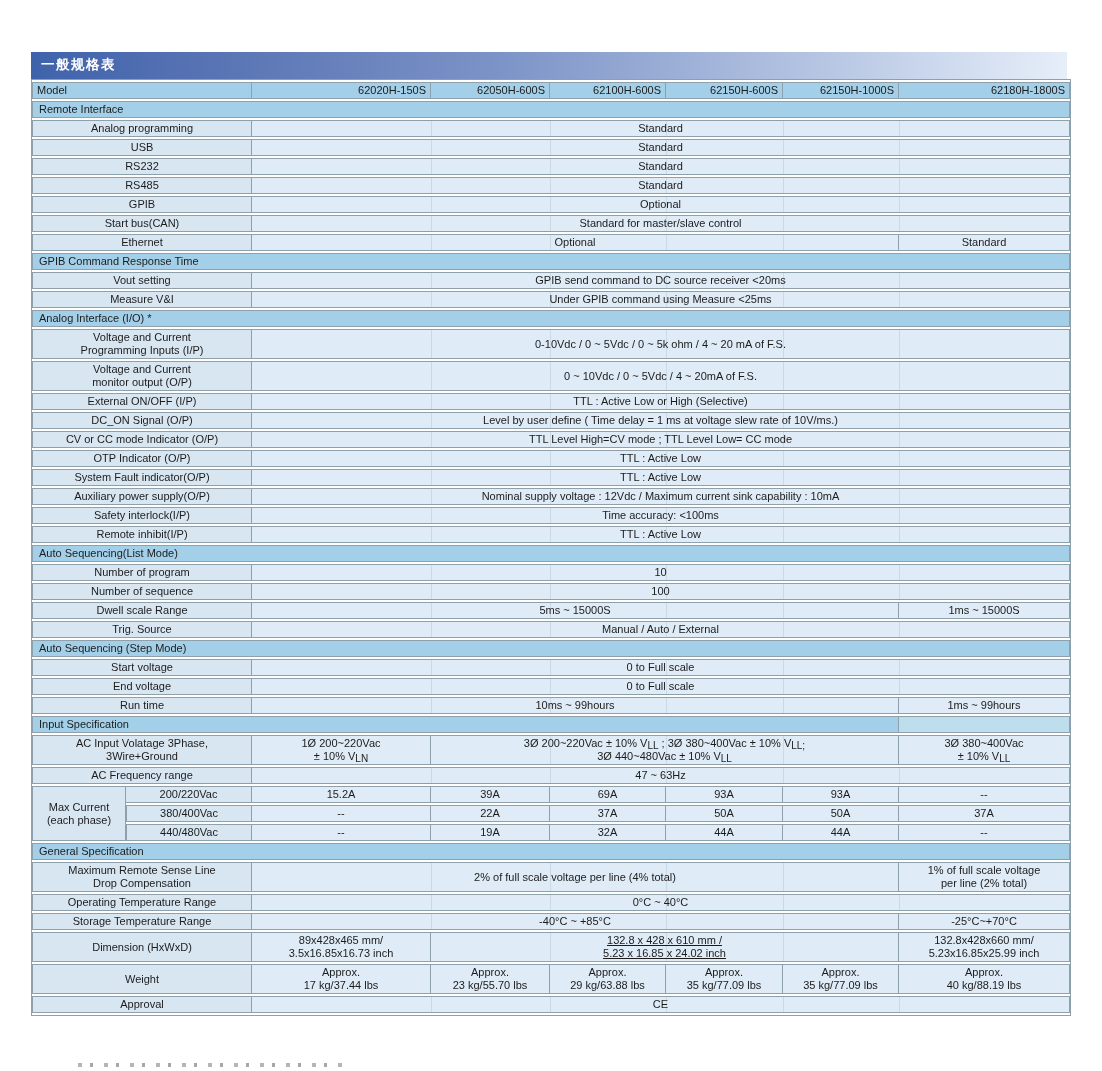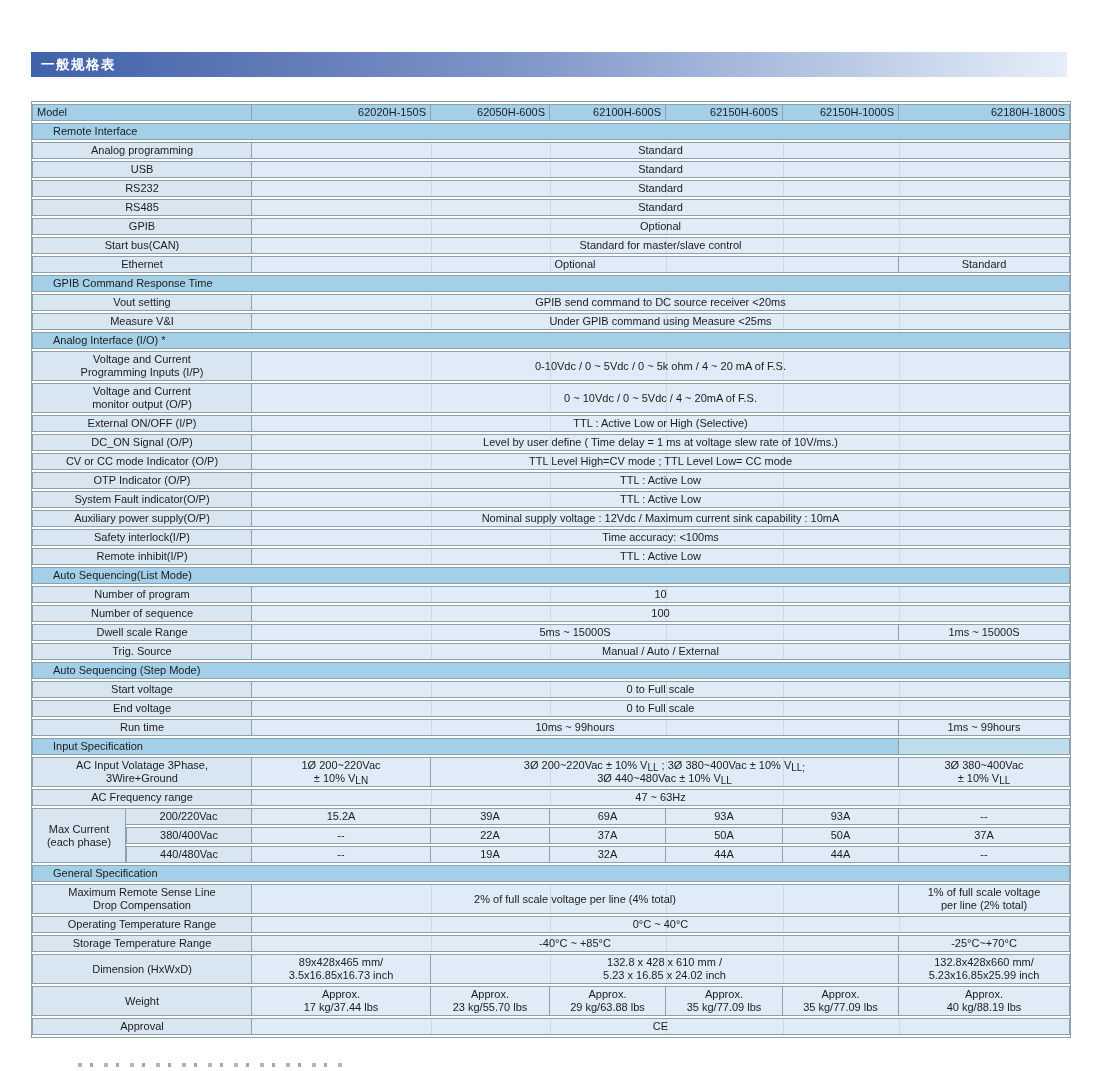--- a/index.html
+++ b/index.html
@@ -2,42 +2,42 @@
 <html style="--title_g1: #3f63ab; --title_g2: #e6eef9; --title_text: #ffffff; --header_bg: #a3d0e8; --section_bg: #a3d0e8; --section_bg_light: #bedeee; --label_bg: #d8e6f2; --value_bg: #dfebf6; --border: #8fa0ad; --faint: #c9d9e6; --text: #1c1c1c;"><head>
 <meta charset="utf-8">
 <style>
   html,body{margin:0;padding:0;}
   body{
     width:1102px;height:1071px;background:#ffffff;position:relative;overflow:hidden;
     font-family:"Liberation Sans", sans-serif;color:var(--text,#1c1c1c);
     -webkit-font-smoothing:antialiased;
   }
   .title-bar{
-    position:absolute;left:31px;top:52px;width:1036px;height:25px;box-sizing:border-box;
+    position:absolute;left:31px;top:52px;width:1036px;height:35px;box-sizing:border-box;
     background:linear-gradient(90deg,var(--title_g1) 0%,#5974b4 18%,#7c93c7 45%,#b9c8e4 78%,var(--title_g2) 100%);
     color:var(--title_text);font-size:13.5px;font-weight:bold;line-height:25px;
     padding-left:10px;letter-spacing:1.5px;
   }
   table.spec-table{
-    position:absolute;left:31px;top:101px;width:1040px;box-sizing:border-box;
+    position:absolute;left:31px;top:79px;width:1040px;box-sizing:border-box;
     table-layout:fixed;border-collapse:separate;border-spacing:0 2px;
     border:1px solid var(--border);background:#ffffff;
     font-size:11px;
   }
   td{
     box-sizing:border-box;border:1px solid var(--border);border-left:none;
     padding:1px 4px;height:17px;line-height:13px;vertical-align:middle;overflow:hidden;
     white-space:nowrap;
   }
   td:first-child{border-left:1px solid var(--border);}
   td.lab{background:var(--label_bg);text-align:center;}
   td.val{background:var(--value_bg);text-align:center;}
   td.hdr{background:var(--header_bg);text-align:right;}
   td.hdr.lab{background:var(--header_bg);text-align:left;}
-  td.sec{background:var(--section_bg);text-align:left;padding-left:20px;margin-top:48px;}
+  td.sec{background:var(--section_bg);text-align:left;padding-left:6px;margin-top:48px;}
   td.sec.light{background:var(--section_bg_light);}
   sub{font-size:10px;line-height:0;vertical-align:-2px;letter-spacing:0;}
   .clipped-footnote{
     position:absolute;left:78px;top:1063px;width:265px;height:4px;opacity:.75;
     background:repeating-linear-gradient(90deg,#9d9d9d 0 4px,transparent 4px 12px,#8a8a8a 12px 15px,transparent 15px 26px);
   }
 </style>
 </head>
 <body>
 
@@ -243,21 +243,21 @@
         <td class="val" colspan="6" style="background-image: linear-gradient(var(--faint),var(--faint)),linear-gradient(var(--faint),var(--faint)),linear-gradient(var(--faint),var(--faint)),linear-gradient(var(--faint),var(--faint)),linear-gradient(var(--faint),var(--faint)); background-position: 179px 0px, 298px 0px, 414px 0px, 531px 0px, 647px 0px; background-size: 1px 100%; background-repeat: no-repeat; background-origin: border-box;">0°C ~ 40°C</td>
       </tr>
       <tr>
         <td class="lab" colspan="2">Storage Temperature Range</td>
         <td class="val" colspan="5" style="background-image: linear-gradient(var(--faint),var(--faint)),linear-gradient(var(--faint),var(--faint)),linear-gradient(var(--faint),var(--faint)),linear-gradient(var(--faint),var(--faint)); background-position: 179px 0px, 298px 0px, 414px 0px, 531px 0px; background-size: 1px 100%; background-repeat: no-repeat; background-origin: border-box;">-40°C ~ +85°C</td>
         <td class="val">-25°C~+70°C</td>
       </tr>
       <tr>
         <td class="lab" colspan="2">Dimension (HxWxD)</td>
         <td class="val">89x428x465 mm/<br>3.5x16.85x16.73 inch</td>
-        <td class="val" colspan="4" style="background-image: linear-gradient(var(--faint),var(--faint)),linear-gradient(var(--faint),var(--faint)),linear-gradient(var(--faint),var(--faint)); background-position: 119px 0px, 235px 0px, 352px 0px; background-size: 1px 100%; background-repeat: no-repeat; background-origin: border-box;">132.8 x 428 x 610 mm /<br>5.23 x 16.85 x 24.02 inch</td>
+        <td class="val" colspan="4" style="background-image: linear-gradient(var(--faint),var(--faint)),linear-gradient(var(--faint),var(--faint)),linear-gradient(var(--faint),var(--faint)); background-position: 119px 0px, 235px 0px, 352px 0px; background-size: 1px 100%; background-repeat: no-repeat; background-origin: border-box; text-decoration: underline;">132.8 x 428 x 610 mm /<br>5.23 x 16.85 x 24.02 inch</td>
         <td class="val">132.8x428x660 mm/<br>5.23x16.85x25.99 inch</td>
       </tr>
       <tr>
         <td class="lab" colspan="2">Weight</td>
         <td class="val">Approx.<br>17 kg/37.44 lbs</td>
         <td class="val">Approx.<br>23 kg/55.70 lbs</td>
         <td class="val">Approx.<br>29 kg/63.88 lbs</td>
         <td class="val">Approx.<br>35 kg/77.09 lbs</td>
         <td class="val">Approx.<br>35 kg/77.09 lbs</td>
         <td class="val">Approx.<br>40 kg/88.19 lbs</td>

